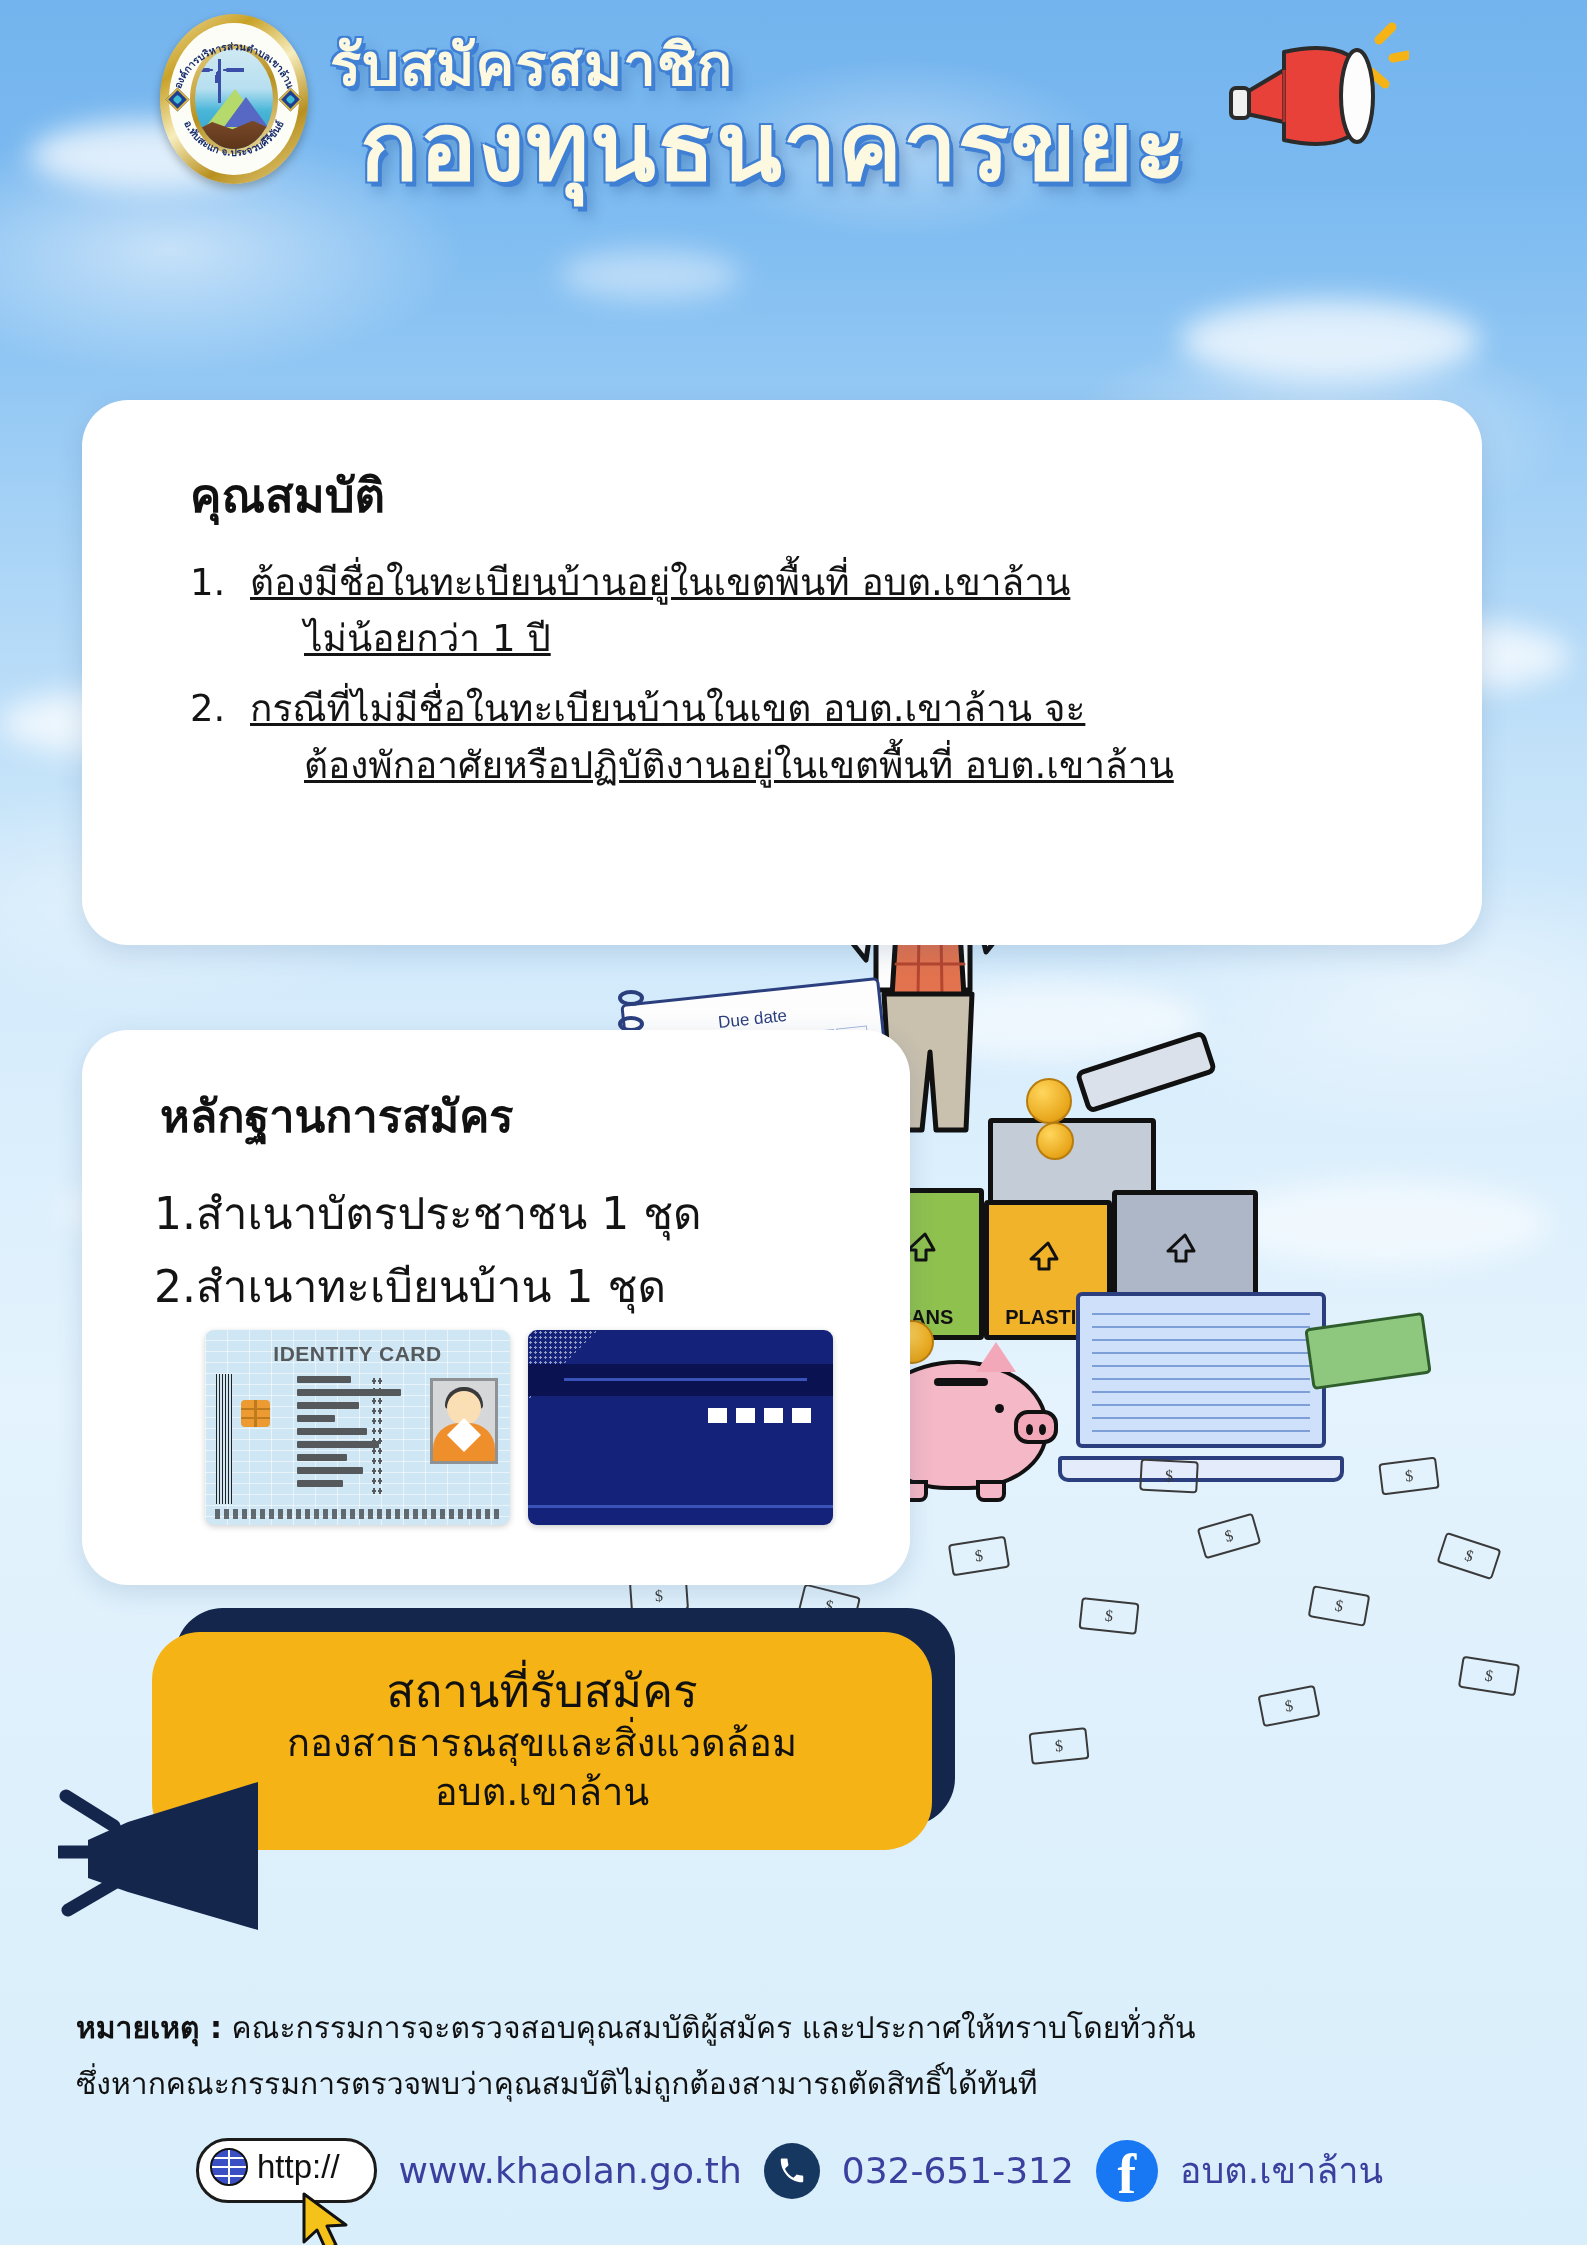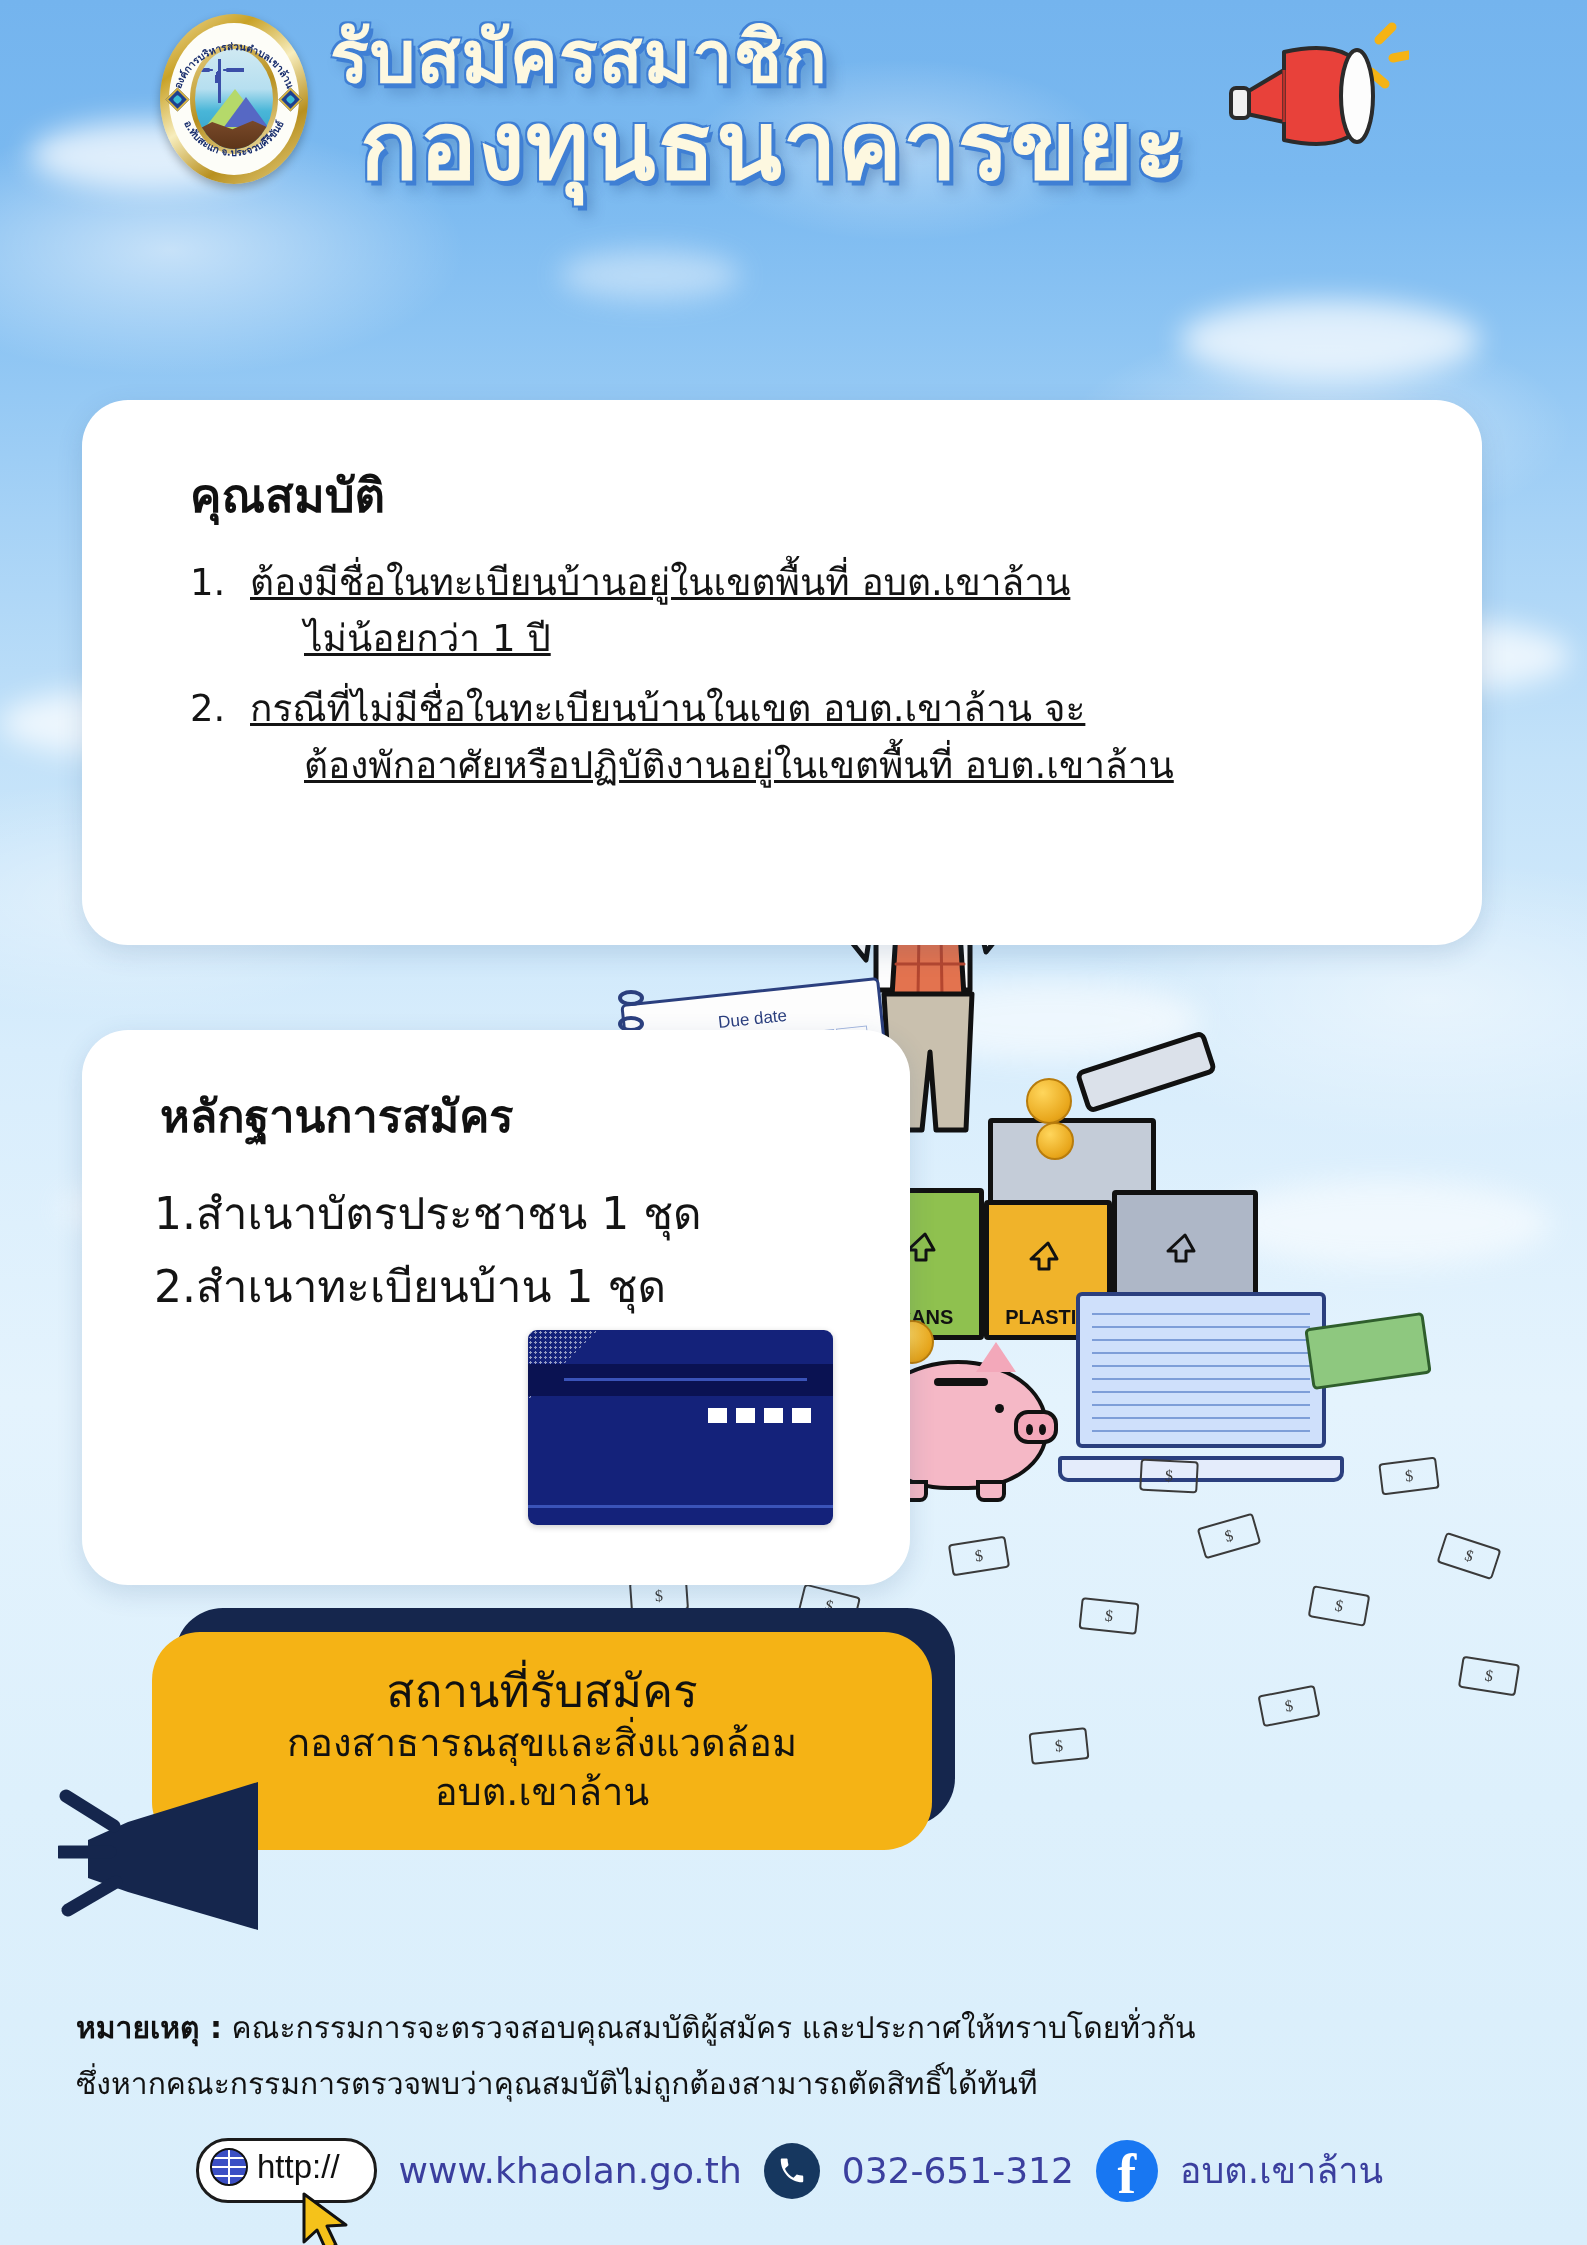--- a/index.html
+++ b/index.html
@@ -117,21 +117,21 @@
     color: #fdf8e0;
     letter-spacing: 1px;
     text-shadow:
       4px 5px 0 #3f7fd4,
       -2px -2px 0 #3f7fd4,
       2px -2px 0 #3f7fd4,
       -2px 2px 0 #3f7fd4,
       8px 9px 14px rgba(30,70,130,.35);
     white-space: nowrap;
   }
-  #hl1 { font-size: 72px; line-height: 1.1; padding-left: 0; }
+  #hl1 { font-size: 58px; line-height: 1.1; padding-left: 0; margin-top: 16px; }
   #hl2 { font-size: 96px; line-height: 1.15; padding-left: 30px; margin-top: -6px; }
 
   
   #megaphone-top {
     position: absolute; right: 178px; top: 22px;
     width: 180px; height: 150px;
   }
 
   
   .card {
@@ -712,20 +712,45 @@
   </div>
 
   <div class="card" id="card-docs">
     <div class="card-title">หลักฐานการสมัคร</div>
     <div class="doc-list">
       <div class="doc-item">1.สำเนาบัตรประชาชน  1  ชุด</div>
       <div class="doc-item">2.สำเนาทะเบียนบ้าน  1  ชุด</div>
     </div>
   </div>
 
+  <div id="id-card">
+    <div class="brick"></div>
+    <div class="idtitle">IDENTITY CARD</div>
+    <div class="barcode"></div>
+    <div class="chip"></div>
+    <div class="lines">
+      <i style="width:54px"></i>
+        <i style="width:104px"></i>
+        <i style="width:62px"></i>
+      <i style="width:38px"></i>
+        <i style="width:70px"></i>
+        <i style="width:82px"></i>
+      <i style="width:50px"></i>
+        <i style="width:66px"></i>
+        <i style="width:46px"></i>
+    </div>
+    <div class="dots"></div>
+    <div class="photo">
+      <div class="hair"></div>
+      <div class="head"></div>
+      <div class="body"></div>
+      <div class="collar"></div>
+    </div>
+    <div class="mrz"></div>
+  </div>
 
   <div id="blue-card">
     <div class="noise"></div>
     <div class="stripe-dark"></div>
     <div class="stripe-line"></div>
     <div class="numbers">
       <i></i>
         <i></i>
         <i></i>
         <i></i>

